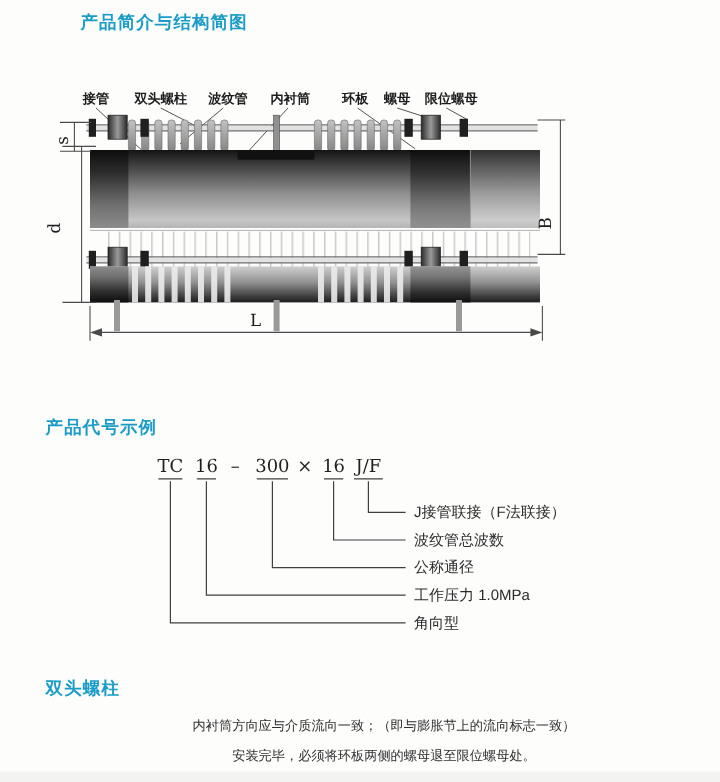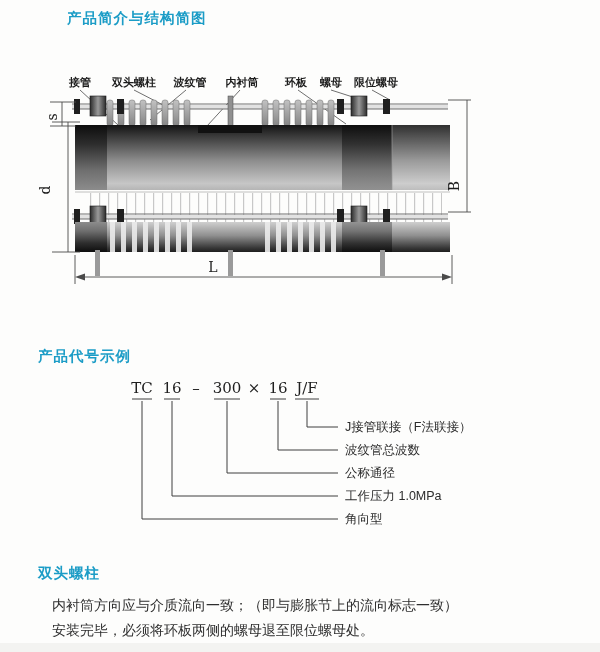--- a/index.html
+++ b/index.html
@@ -13,22 +13,22 @@
     position:absolute;left:38px;
     font-size:14.5px;font-weight:bold;color:#1b9cc6;
     letter-spacing:1px;
   }
   #heading-intro{top:9px;margin-left:29px;}
   #heading-code{top:347px;font-family:Liberation Mono, monospace;}
   #heading-install{top:564px;}
   .diagram-svg{position:absolute;left:0;top:62px;}
   .code-svg{position:absolute;left:0;top:372px;}
   .install-text{
-    position:absolute;left:52px;width:500px;
-    font-size:14px;line-height:25px;color:#2e2e2e;font-weight:500;
+    position:absolute;left:70px;width:500px;
+    font-size:11px;line-height:25px;color:#2e2e2e;font-weight:500;text-align:center;
   }
   #install-line-1{top:593px;}
   #install-line-2{top:618px;}
   .bottom-edge{
     position:absolute;left:0;bottom:0;width:600px;height:9px;
     background:#f3f3f1;
   }
   svg text.part-label{font-size:11px;fill:#1d1d1d;font-weight:600;}
   svg text.dim-label{font-family:"DejaVu Serif","Liberation Serif",serif;font-size:14px;fill:#1d1d1d;}
   svg text.code-token{font-family:"DejaVu Serif","Liberation Serif",serif;font-size:15px;fill:#1f1f1f;}

